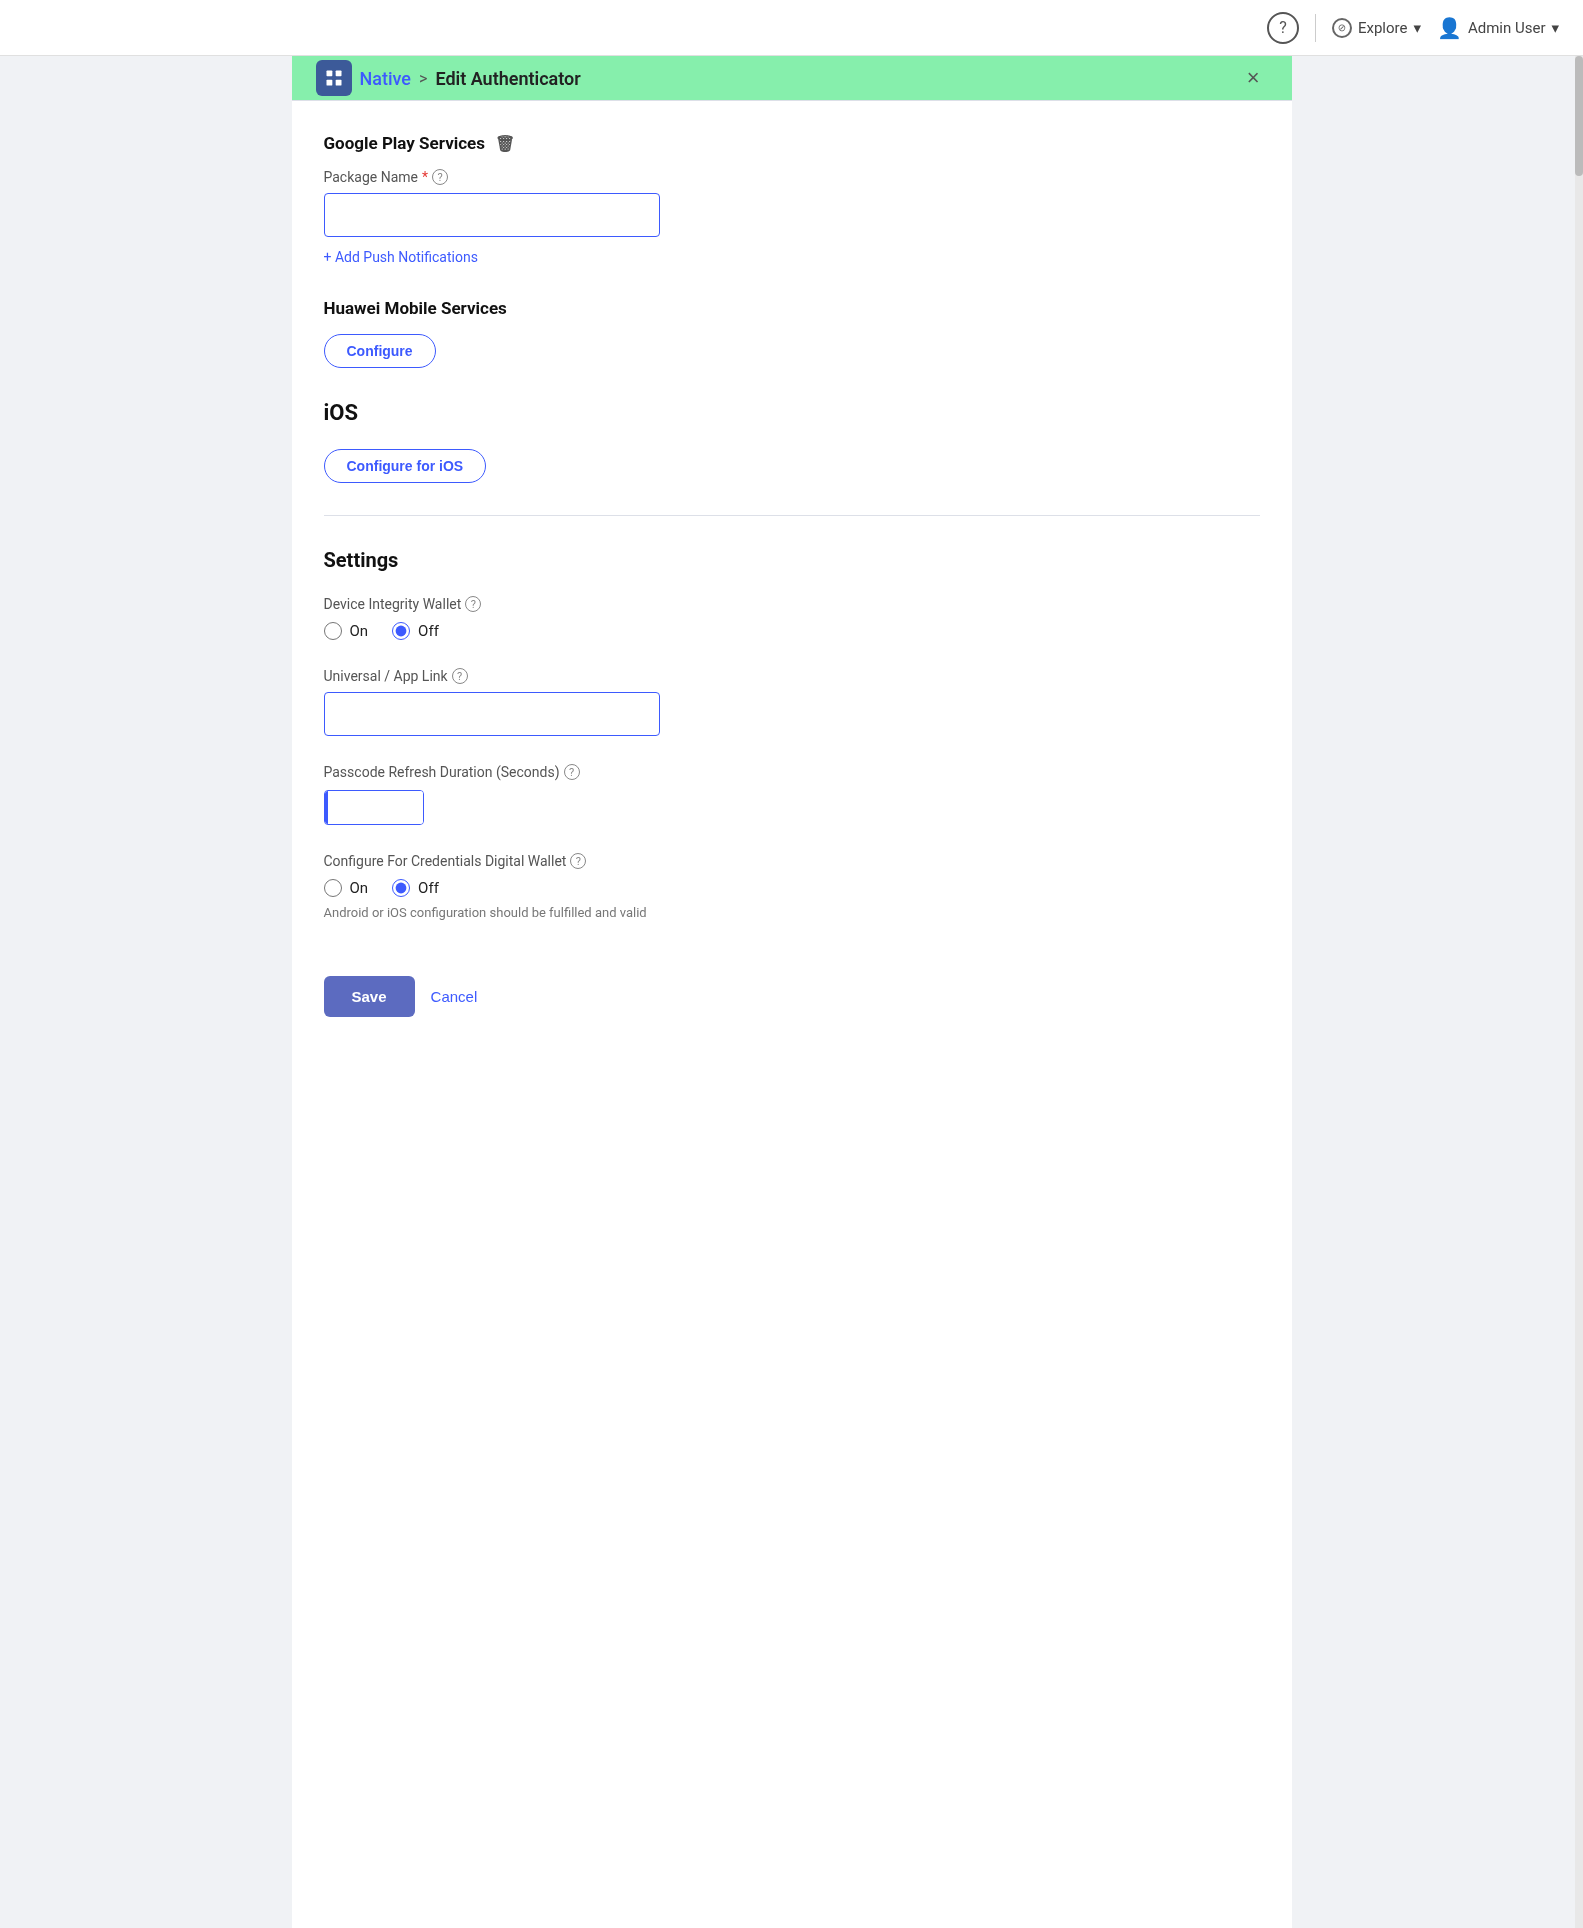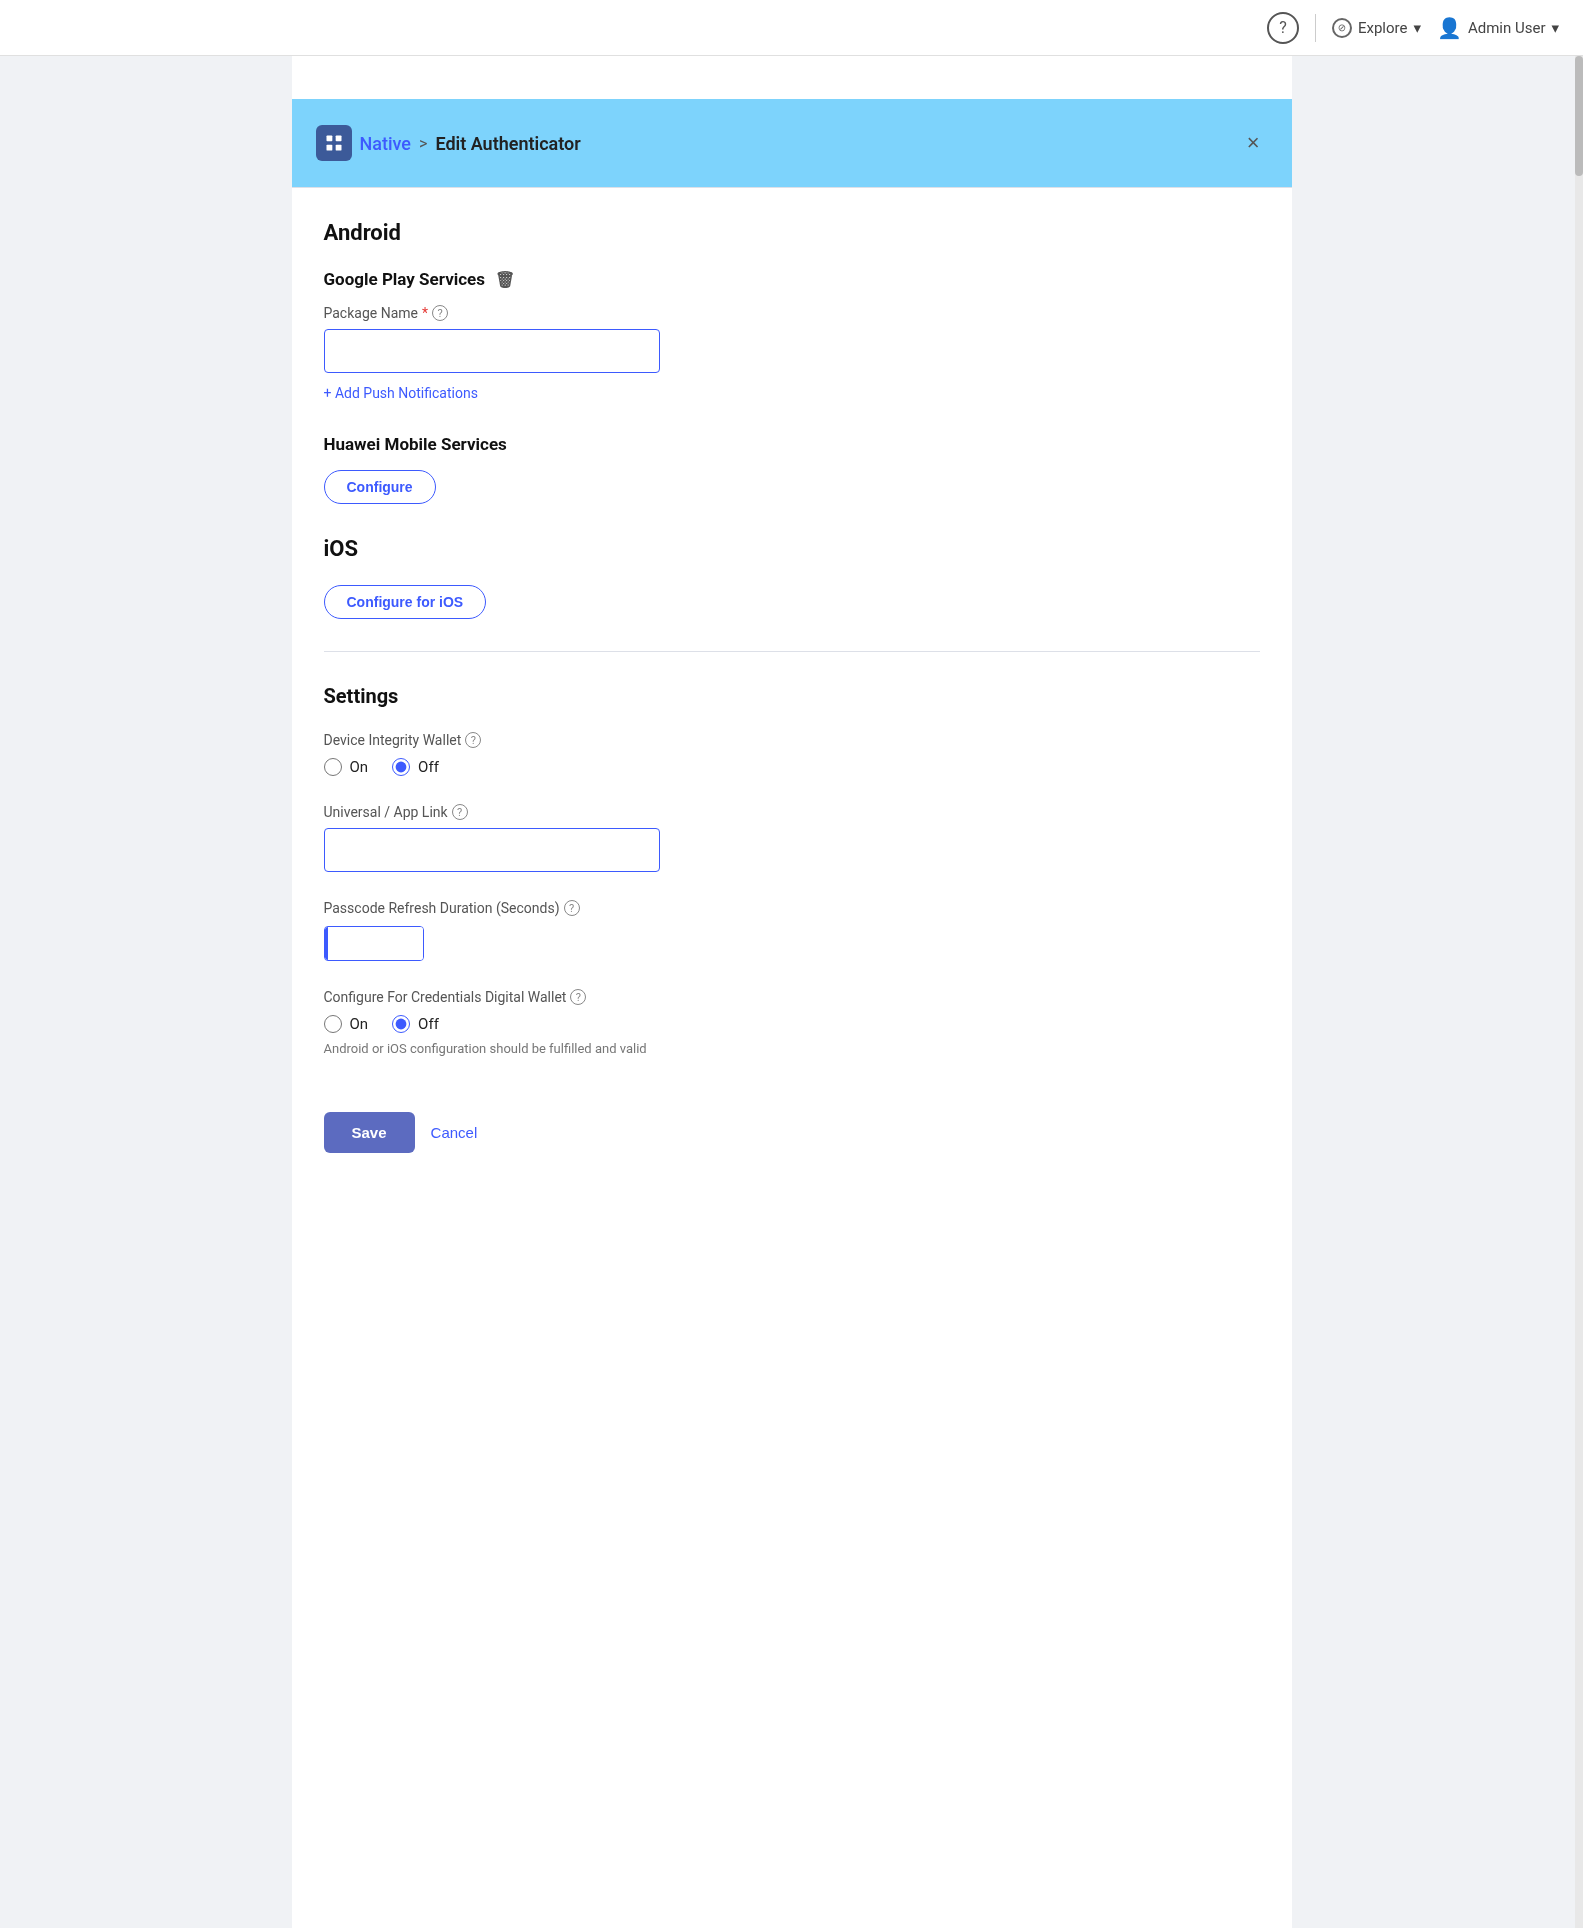--- a/index.html
+++ b/index.html
@@ -83,27 +83,26 @@
     }
 
     .main-wrapper {
       margin-top: 56px;
       width: 1000px;
       background: #fff;
       min-height: calc(100vh - 56px);
     }
 
     .panel-header {
-      background: #7dd3fc;
-      padding: 26px 24px;
+      background: #86efac;
+      padding: 4px 24px;
       display: flex;
       align-items: center;
       justify-content: space-between;
       border-bottom: 1px solid #dde0e8;
-      margin-top: 43px;
     }
 
     .breadcrumb {
       display: flex;
       align-items: center;
       gap: 8px;
     }
 
     .breadcrumb-icon {
       width: 36px;
@@ -381,21 +380,20 @@
       <span class="breadcrumb-native">Native</span>
       <span class="breadcrumb-chevron">&gt;</span>
       <span class="breadcrumb-current">Edit Authenticator</span>
     </div>
     <button class="close-btn">×</button>
   </div>
 
   <div class="panel-content">
 
     <div class="section-block">
-      <div class="section-title">Android</div>
 
       <div class="section-block">
         <div class="subsection-title">
           <span>Google Play Services</span>
           <span class="trash-icon">🗑</span>
         </div>
         <div class="field-label">
           <span>Package Name</span>
           <span class="required-star">*</span>
           <span class="help-icon">?</span>

